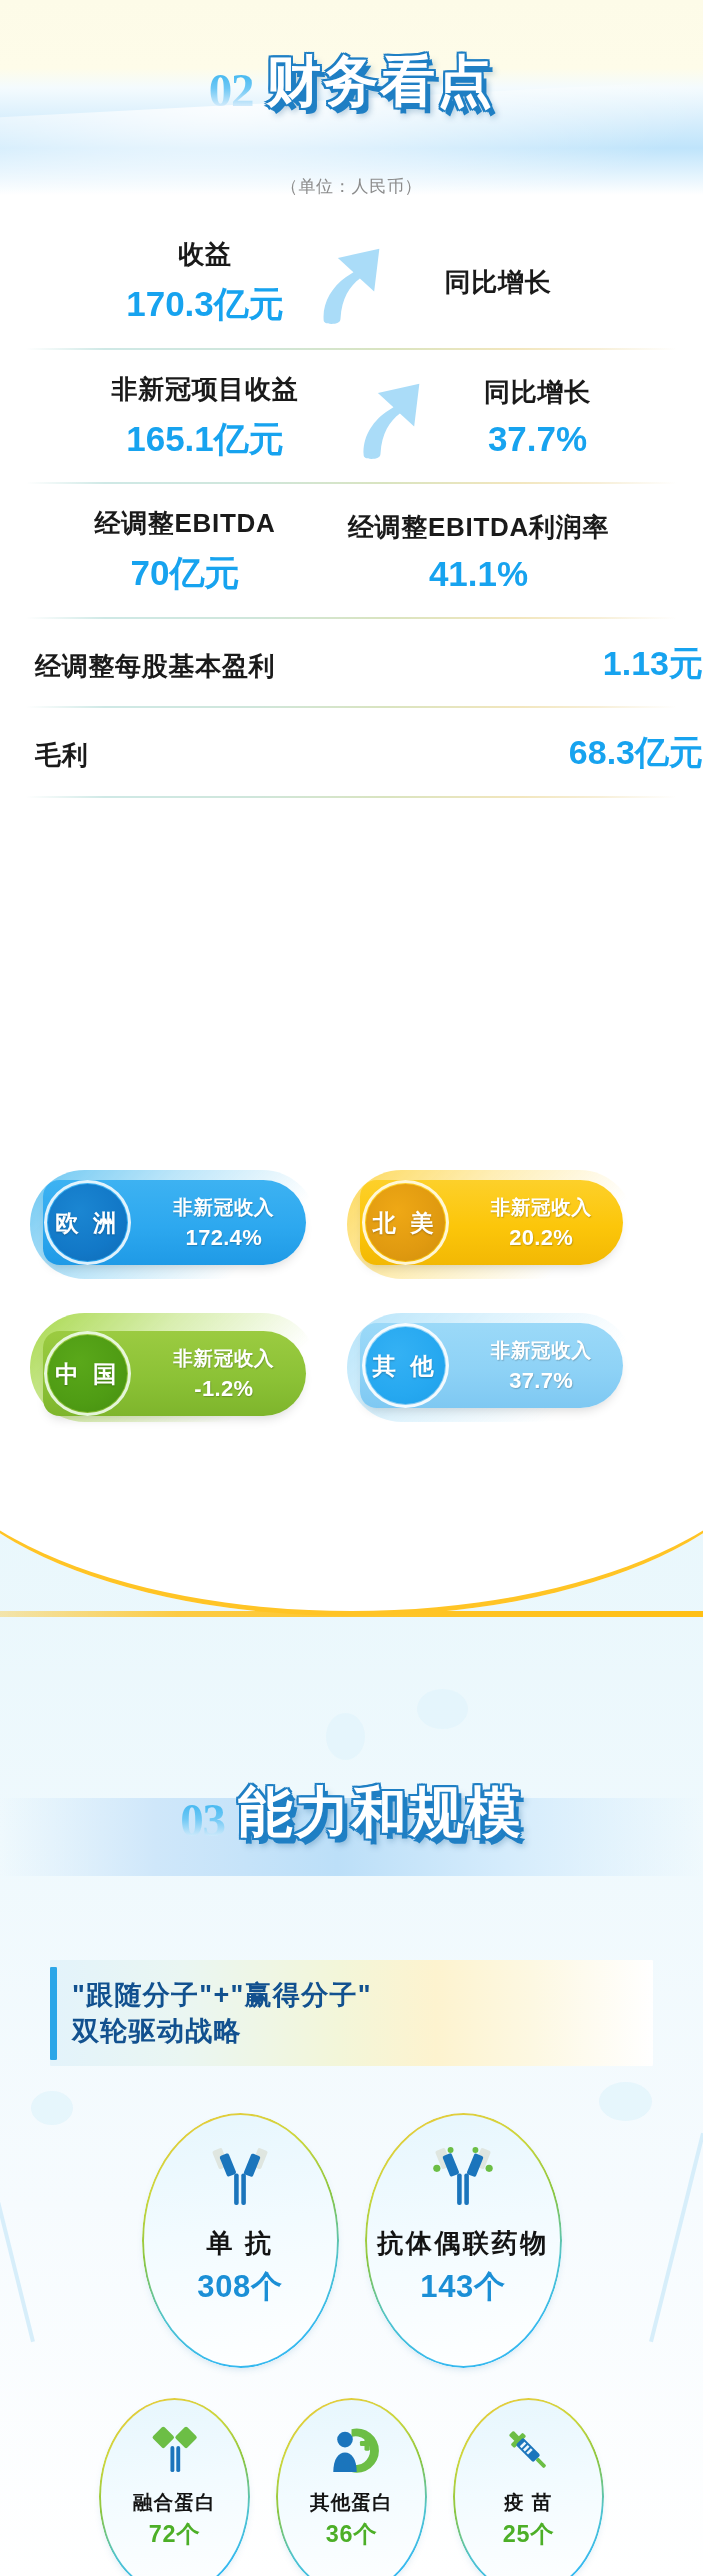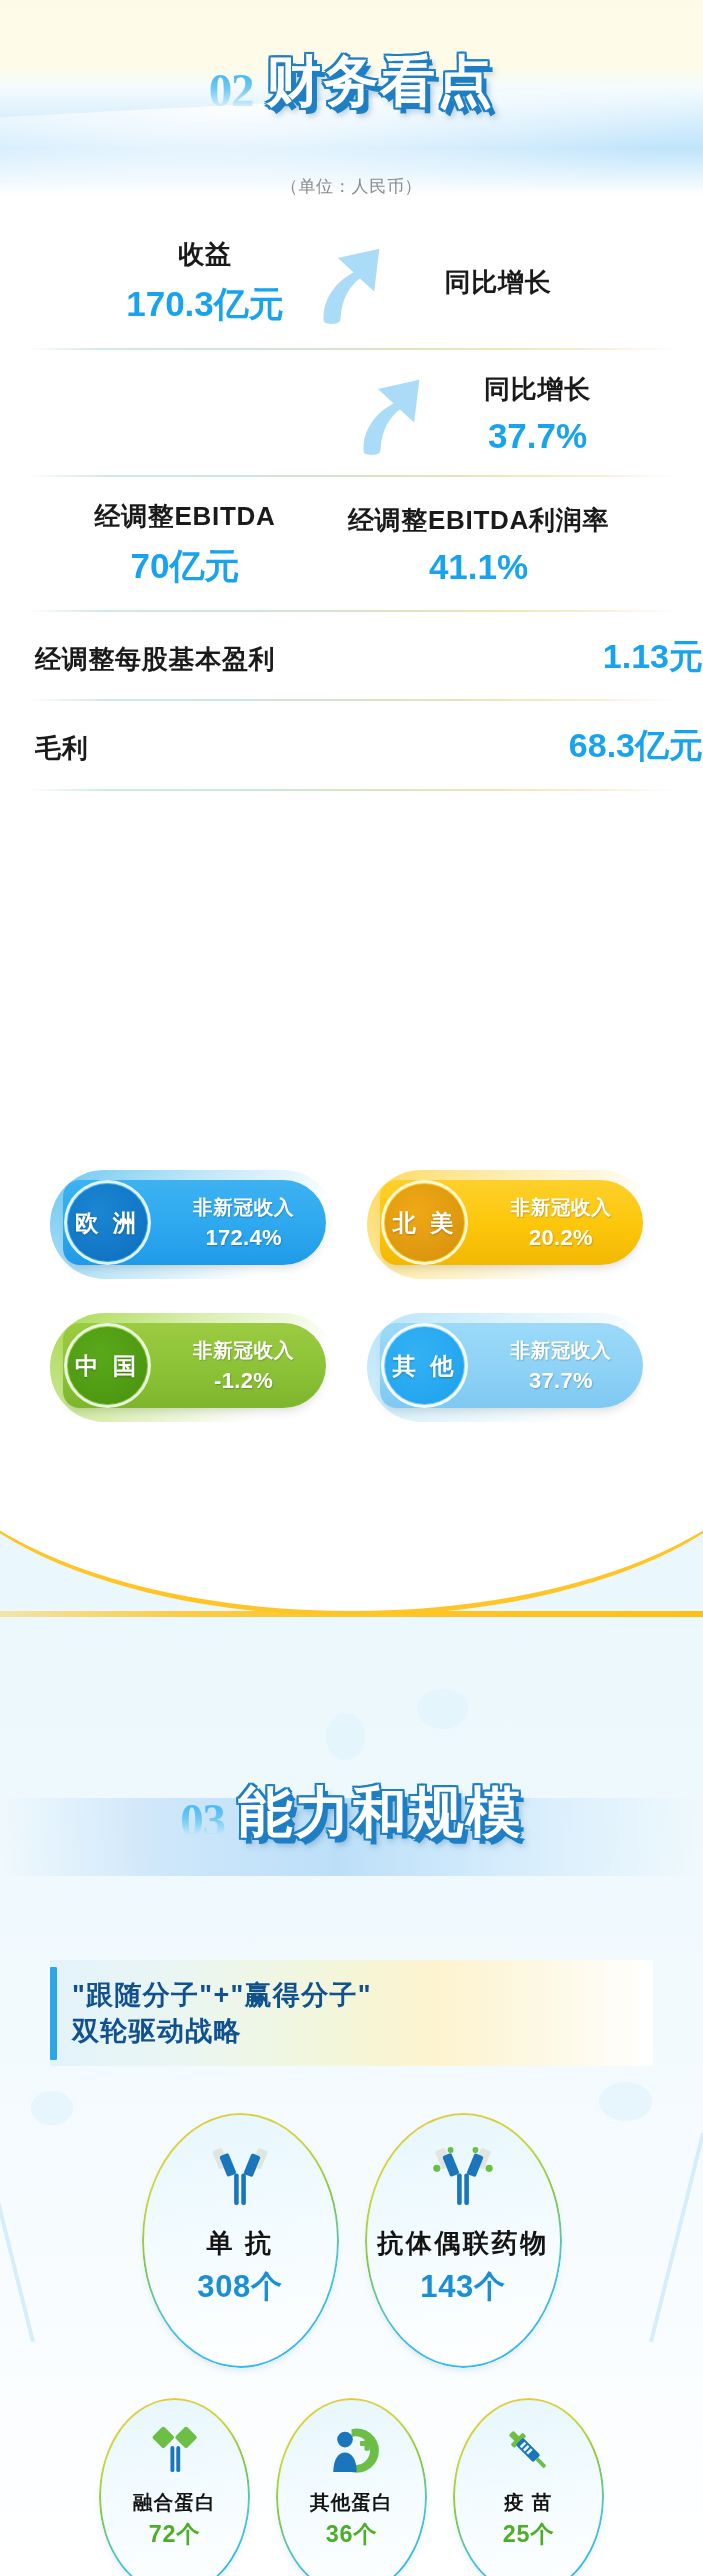--- a/index.html
+++ b/index.html
@@ -84,21 +84,21 @@
     position:absolute; left:0; top:6.5px; bottom:6.5px; width:7.2px;
     background:#2ba6e8; border-radius:1.3px;
   }
   .sec-head .line {
     font-size:27px; font-weight:700; color:#12518f; letter-spacing:1.3px;
     line-height:1.34;
   }
 
   
   .pills { width:651px; margin:0 auto; display:flex; flex-wrap:wrap; gap:26px 23.4px;
-           justify-content:center; }
+           }
   .pill-wrap { width:294px; height:117px; position:relative; }
   .pill-glow {
     position:absolute; left:3.9px; top:3.9px; width:287px; height:109px; border-radius:59px;
     filter:blur(0.7px);
   }
   .pill-body {
     position:absolute; left:17px; top:14.3px; width:263px; height:85px;
     border-radius:18px 46px 46px 18px;
     display:flex; align-items:center;
     box-shadow:0 6.5px 11.7px -5.2px rgba(0,0,0,.18);
@@ -221,20 +221,22 @@
         <div class="mcell">
           <div class="mlabel">同比增长</div>
         </div>
       </div>
     </div>
     <div class="divider"></div>
 
     <div class="mrow">
       <div class="mrow-inner">
         <div class="mcell wide">
+          <div class="mlabel">非新冠项目收益</div>
+          <div class="mval">165.1亿元</div>
         </div>
         <div class="arrow-gap">
           <svg width="79" height="83" viewBox="0 0 122 128">
             <path d="M18 122 C16 96 30 72 52 56 L64 48 L40 26 L104 12 L96 78 L74 58
                      C58 70 46 88 44 120 C44 126 38 128 30 128 C22 128 18 126 18 122 Z" fill="#aadcf8"></path>
           </svg>
         </div>
         <div class="mcell">
           <div class="mlabel">同比增长</div>
           <div class="mval">37.7%</div>
@@ -301,21 +303,21 @@
           </div>
           <div class="pill-text">
             <span class="pill-cap-label">非新冠收入</span>
             <span class="pill-cap-value">20.2%</span>
           </div>
         </div>
       </div>
 
       <div class="pill-wrap">
         <div class="pill-glow" style="background:linear-gradient(135deg,#a9d94e 0%,rgba(169,217,78,.45) 38%,rgba(255,255,255,0) 78%);"></div>
-        <div class="pill-body" style="background:linear-gradient(180deg,#9bcb41 0%,#8cc236 55%,#7eb52c 100%);">
+        <div class="pill-body" style="background:linear-gradient(180deg,#9bcb41 0%,#8cc236 55%,#7eb52c 100%);margin-top:8px;">
           <div class="pill-cap-ring" style="border-color:rgba(240,252,236,.9);"></div>
           <div class="pill-cap" style="background:radial-gradient(circle at 40% 35%,#5aa81a 0%,#4f9c14 60%,#458e10 100%);">
             <span class="pill-region">中 国</span>
           </div>
           <div class="pill-text">
             <span class="pill-cap-label">非新冠收入</span>
             <span class="pill-cap-value">-1.2%</span>
           </div>
         </div>
       </div>

